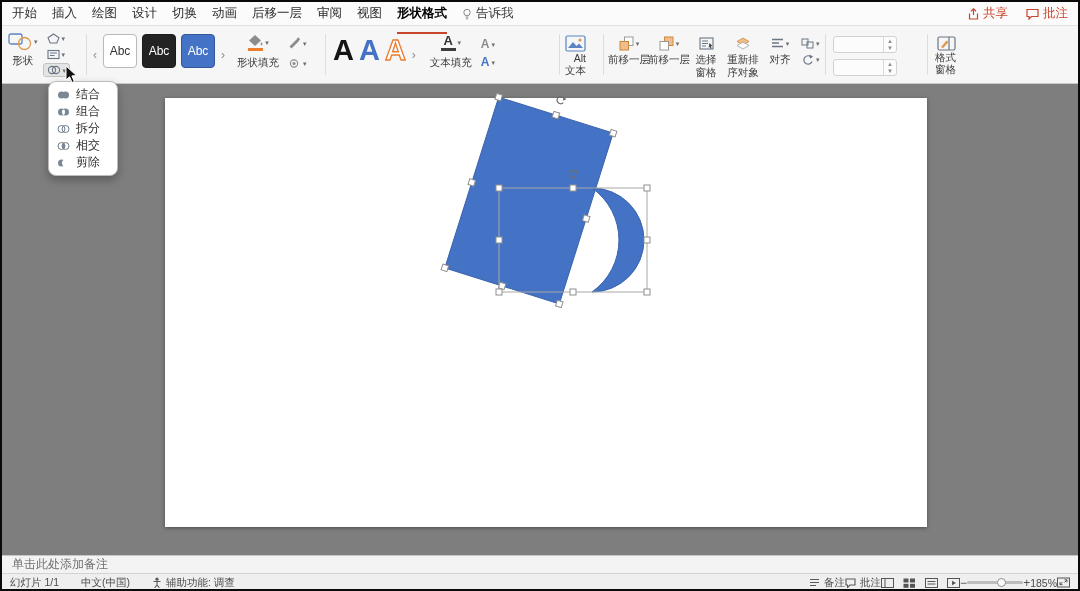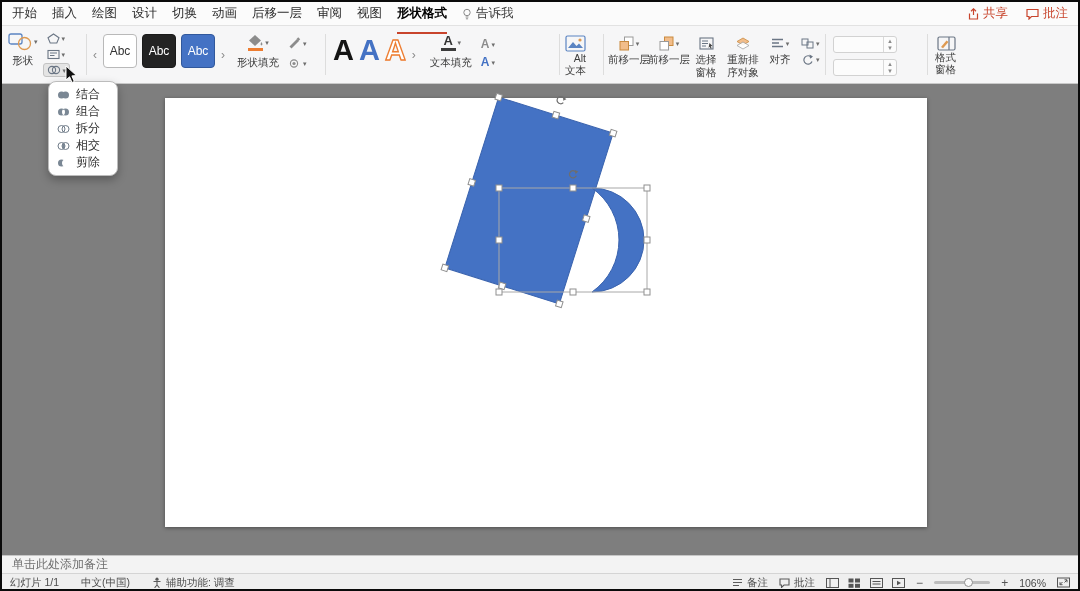--- a/index.html
+++ b/index.html
@@ -55,21 +55,21 @@
 
   
   .canvas{position:absolute;top:82px;left:0;right:0;height:471px;background:#7e7e7e}
   .slide{position:absolute;left:163px;top:14px;width:762px;height:429px;background:#ffffff;box-shadow:0 1px 4px rgba(0,0,0,.4)}
   .overlay{position:absolute;left:0;top:0;width:1080px;height:471px}
 
   
   .notes{position:absolute;top:553px;left:0;right:0;height:18px;background:#f3f3f3;border-top:1px solid #c6c6c6;display:flex;align-items:center;padding:0 10px;font-size:12px;color:#6e6e6e;z-index:3}
   .statusbar{position:absolute;top:571px;left:0;right:0;height:18px;background:#efefef;border-top:1px solid #d4d4d4;display:flex;align-items:center;justify-content:space-between;padding:0 8px;font-size:10.5px;color:#4c4c4c;z-index:3}
   .sb-left{display:flex;align-items:center;gap:22px}
-  .sb-right{display:flex;align-items:center;gap:11px}
+  .sb-right{display:flex;align-items:center;}
   .sb-item{display:flex;align-items:center;gap:4px}
   .viewbtns{display:flex;align-items:center;gap:9px}
   .zoom-sign{font-size:12px;color:#555;cursor:default}
   .slider{position:relative;width:56px;height:9px;display:flex;align-items:center}
   .slider .track{width:100%;height:3px;background:#bdbdbd;border-radius:2px}
   .slider .knob{position:absolute;left:30px;top:0;width:9px;height:9px;border-radius:50%;background:#fafafa;border:1px solid #8e8e8e}
 
   .cursor{position:absolute;left:63px;top:63px;z-index:100;pointer-events:none}
   svg{display:block}
 </style>
@@ -476,21 +476,21 @@
             <rect x="0.5" y="0.5" width="12" height="9" fill="none" stroke="#555" stroke-width="1"></rect>
             <path d="M5 2.8 L9 5 L5 7.2 Z" fill="#555"></path>
           </svg>
       </span>
       <span class="zoom-sign">−</span>
       <span class="slider">
         <span class="track"></span>
         <span class="knob"></span>
       </span>
       <span class="zoom-sign">+</span>
-      <span>106%</span>
+      <span>185%</span>
       <svg width="13" height="11">
           <rect x="0.5" y="1" width="12" height="9" fill="none" stroke="#555" stroke-width="1"></rect>
           <path d="M3 7.5 L5.5 5 M7.5 5.5 L10 3" stroke="#555" stroke-width="1"></path>
           <path d="M3 5.2 v2.5 h2.5 M10 5.3 v-2.5 h-2.5" fill="none" stroke="#555" stroke-width="1"></path>
         </svg>
     </div>
   </footer>
 
   <div class="cursor">
     <svg width="14" height="20">

